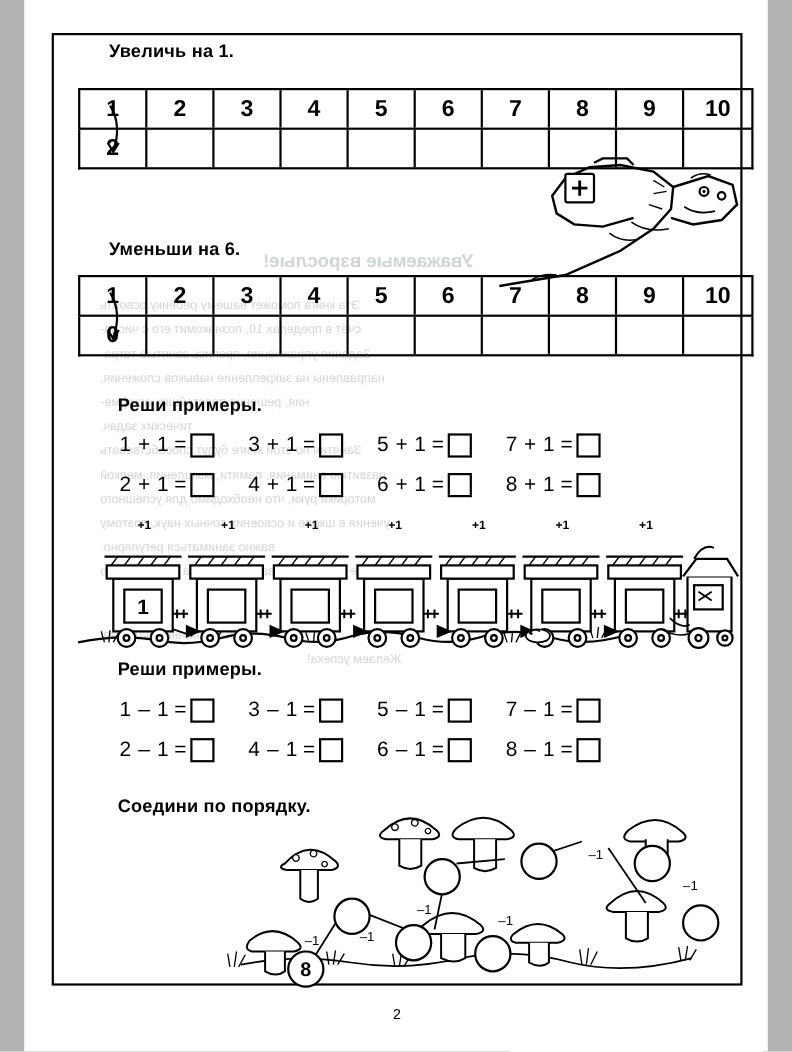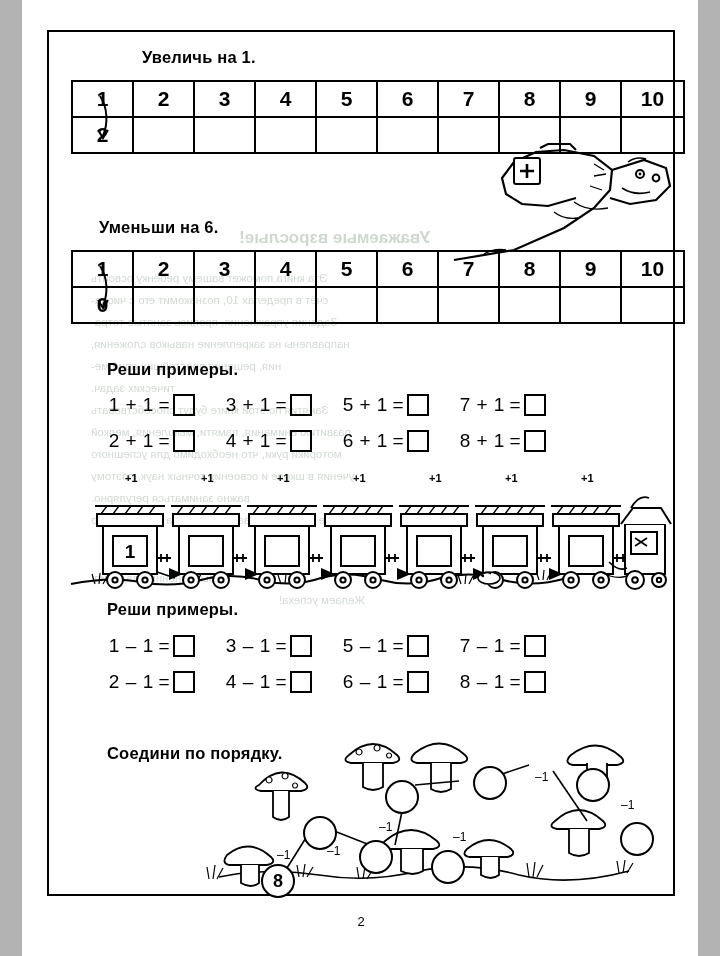--- a/index.html
+++ b/index.html
@@ -146,21 +146,21 @@
       <div class="bleed small" style="left:42px; top:350px;">тических задач.</div>
       <div class="bleed small" style="left:42px; top:372px;">Занятия по этой книге будут способствовать</div>
       <div class="bleed small" style="left:42px; top:394px;">развитию внимания, памяти, мышления, мелкой</div>
       <div class="bleed small" style="left:42px; top:416px;">моторики руки, что необходимо для успешного</div>
       <div class="bleed small" style="left:42px; top:438px;">учения в школе и освоения точных наук, поэтому</div>
       <div class="bleed small" style="left:42px; top:460px;">важно заниматься регулярно.</div>
       <div class="bleed small" style="left:42px; top:482px;">Не забывайте хвалить ребёнка за правильно</div>
       <div class="bleed small" style="left:42px; top:540px;">выполненные задания!</div>
       <div class="bleed small" style="left:230px; top:562px;">Желаем успеха!</div>
 
-      <div class="heading" style="left:50px; top:16px;margin-left:43px;">Увеличь на 1.</div>
+      <div class="heading" style="left:50px; top:6px;">Увеличь на 1.</div>
 
       <div class="strip" style="left:22px; top:48px; width:614px; height:38px;">
         <div class="cell">1</div>
         <div class="cell">2</div>
         <div class="cell">3</div>
         <div class="cell">4</div>
         <div class="cell">5</div>
         <div class="cell">6</div>
         <div class="cell">7</div>
         <div class="cell">8</div>
@@ -511,21 +511,21 @@
         <div class="eqgap"></div>
         <div class="eq">
           <span class="num">8</span>
           <span class="op">–</span>
           <span class="num">1</span>
           <span class="eqs">=</span>
           <span class="box"></span>
         </div>
       </div>
 
-      <div class="heading" style="left:58px; top:712px;">Соедини по порядку.</div>
+      <div class="heading" style="left:58px; top:692px;">Соедини по порядку.</div>
 
       <svg style="position:absolute; left:150px; top:705px;" width="470" height="160" viewBox="0 0 470 160">
 
         <path d="M20 140 q 50 -10 100 -2 q 50 8 100 -4 q 50 -10 100 4 q 50 12 110 -4" stroke="#000" stroke-width="1.6" fill="none"></path>
 
         <g stroke="#000" stroke-width="1.8" fill="#fff">
           <path d="M60 48 q 22 -24 46 -2 q 6 6 -4 8 h-40 q -10 -2 -2 -6 z"></path>
           <path d="M74 54 v26 q 8 6 16 0 v-26"></path>
           <path d="M70 40 a3 3 0 1 0 .1 0 M86 36 a3 3 0 1 0 .1 0 M96 46 a2.5 2.5 0 1 0 .1 0" stroke-width="1.2"></path>
         </g>

